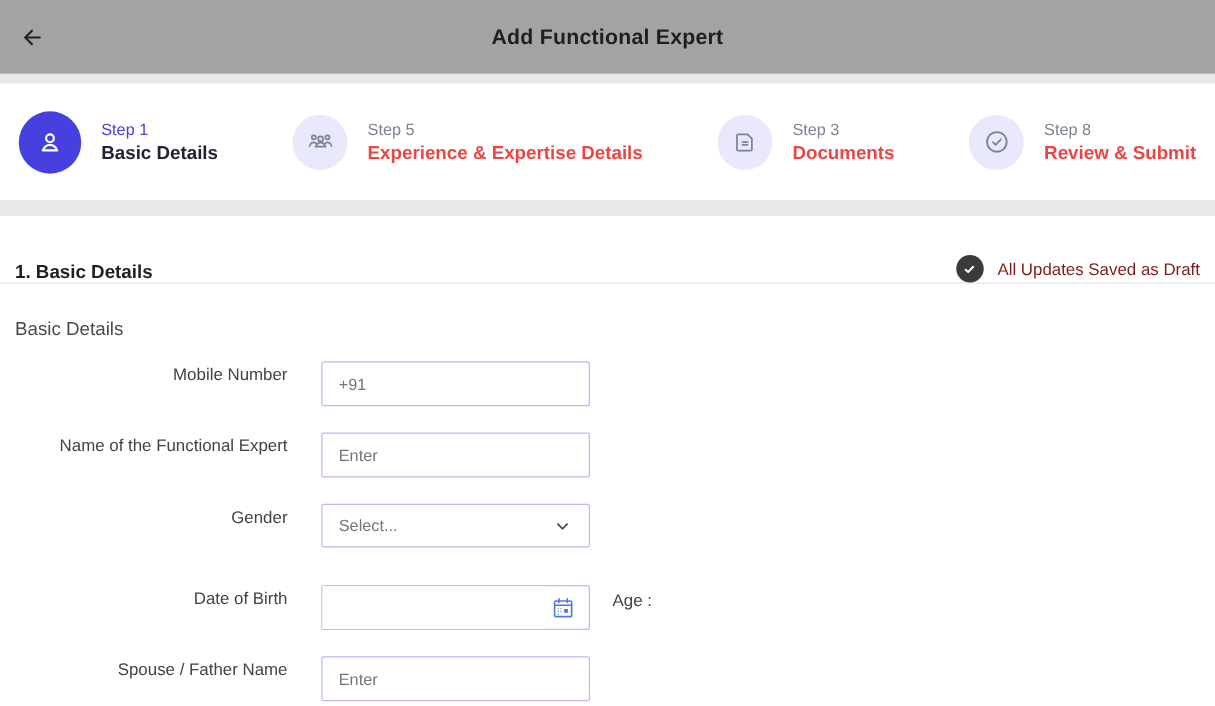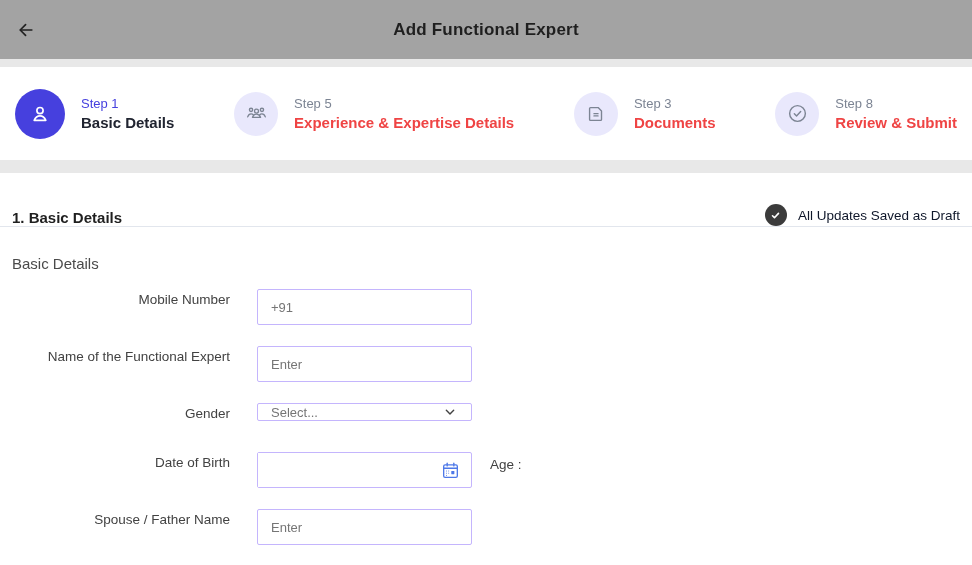--- a/index.html
+++ b/index.html
@@ -50,42 +50,42 @@
     height: 54px; padding: 0 12px; background: #fff;
     display: flex; align-items: flex-end; justify-content: space-between;
     border-bottom: 1px solid #e2e6ed;
   }
   .section-title { margin: 0; font-size: 15px; font-weight: bold; color: #1f1f1f; }
   .draft { display: flex; align-items: center; gap: 11px; }
   .draft-circle {
     width: 22px; height: 22px; border-radius: 50%; background: #3b3b3b;
     display: flex; align-items: center; justify-content: center; flex: none;
   }
-  .draft-text { font-size: 13.5px; color: #0f172a; }
+  .draft-text { font-size: 13.5px; color: #7f1d1d; }
 
   
   .content { padding: 0 12px; }
   .subsection-title { margin: 28px 0 17px 0; font-size: 15px; color: #4a4a4a; }
 
   .form-row { display: flex; align-items: flex-start; margin-bottom: 21px; }
   .form-row.gap-top { margin-top: 30px; }
   .f-label {
     width: 218px; flex: none; text-align: right; margin-right: 27px;
     font-size: 13.5px; color: #424242; padding-top: 3px; line-height: 16px;
   }
   .f-input {
     width: 215px; height: 36px; border: 1px solid #c4b5fd; border-radius: 2px;
     background: #fff; font-family: "Liberation Sans", sans-serif;
     font-size: 13px; color: #424242; padding: 0 13px; outline: none;
   }
   .f-input::placeholder { color: #757575; opacity: 1; }
 
   .fake-select {
     display: flex; align-items: center; justify-content: space-between;
-    cursor: pointer; height: 18px;
+    cursor: pointer; height: 35px;
   }
   .fake-select .select-text { color: #757575; font-size: 13px; }
 
   .date-field { display: flex; align-items: center; padding: 0 8px 0 0; }
   .date-field input {
     border: none; outline: none; flex: 1; min-width: 0; height: 100%;
     font-family: "Liberation Sans", sans-serif; font-size: 13px; padding: 0 0 0 13px;
   }
   .cal-btn {
     border: none; background: transparent; padding: 2px; cursor: pointer;

